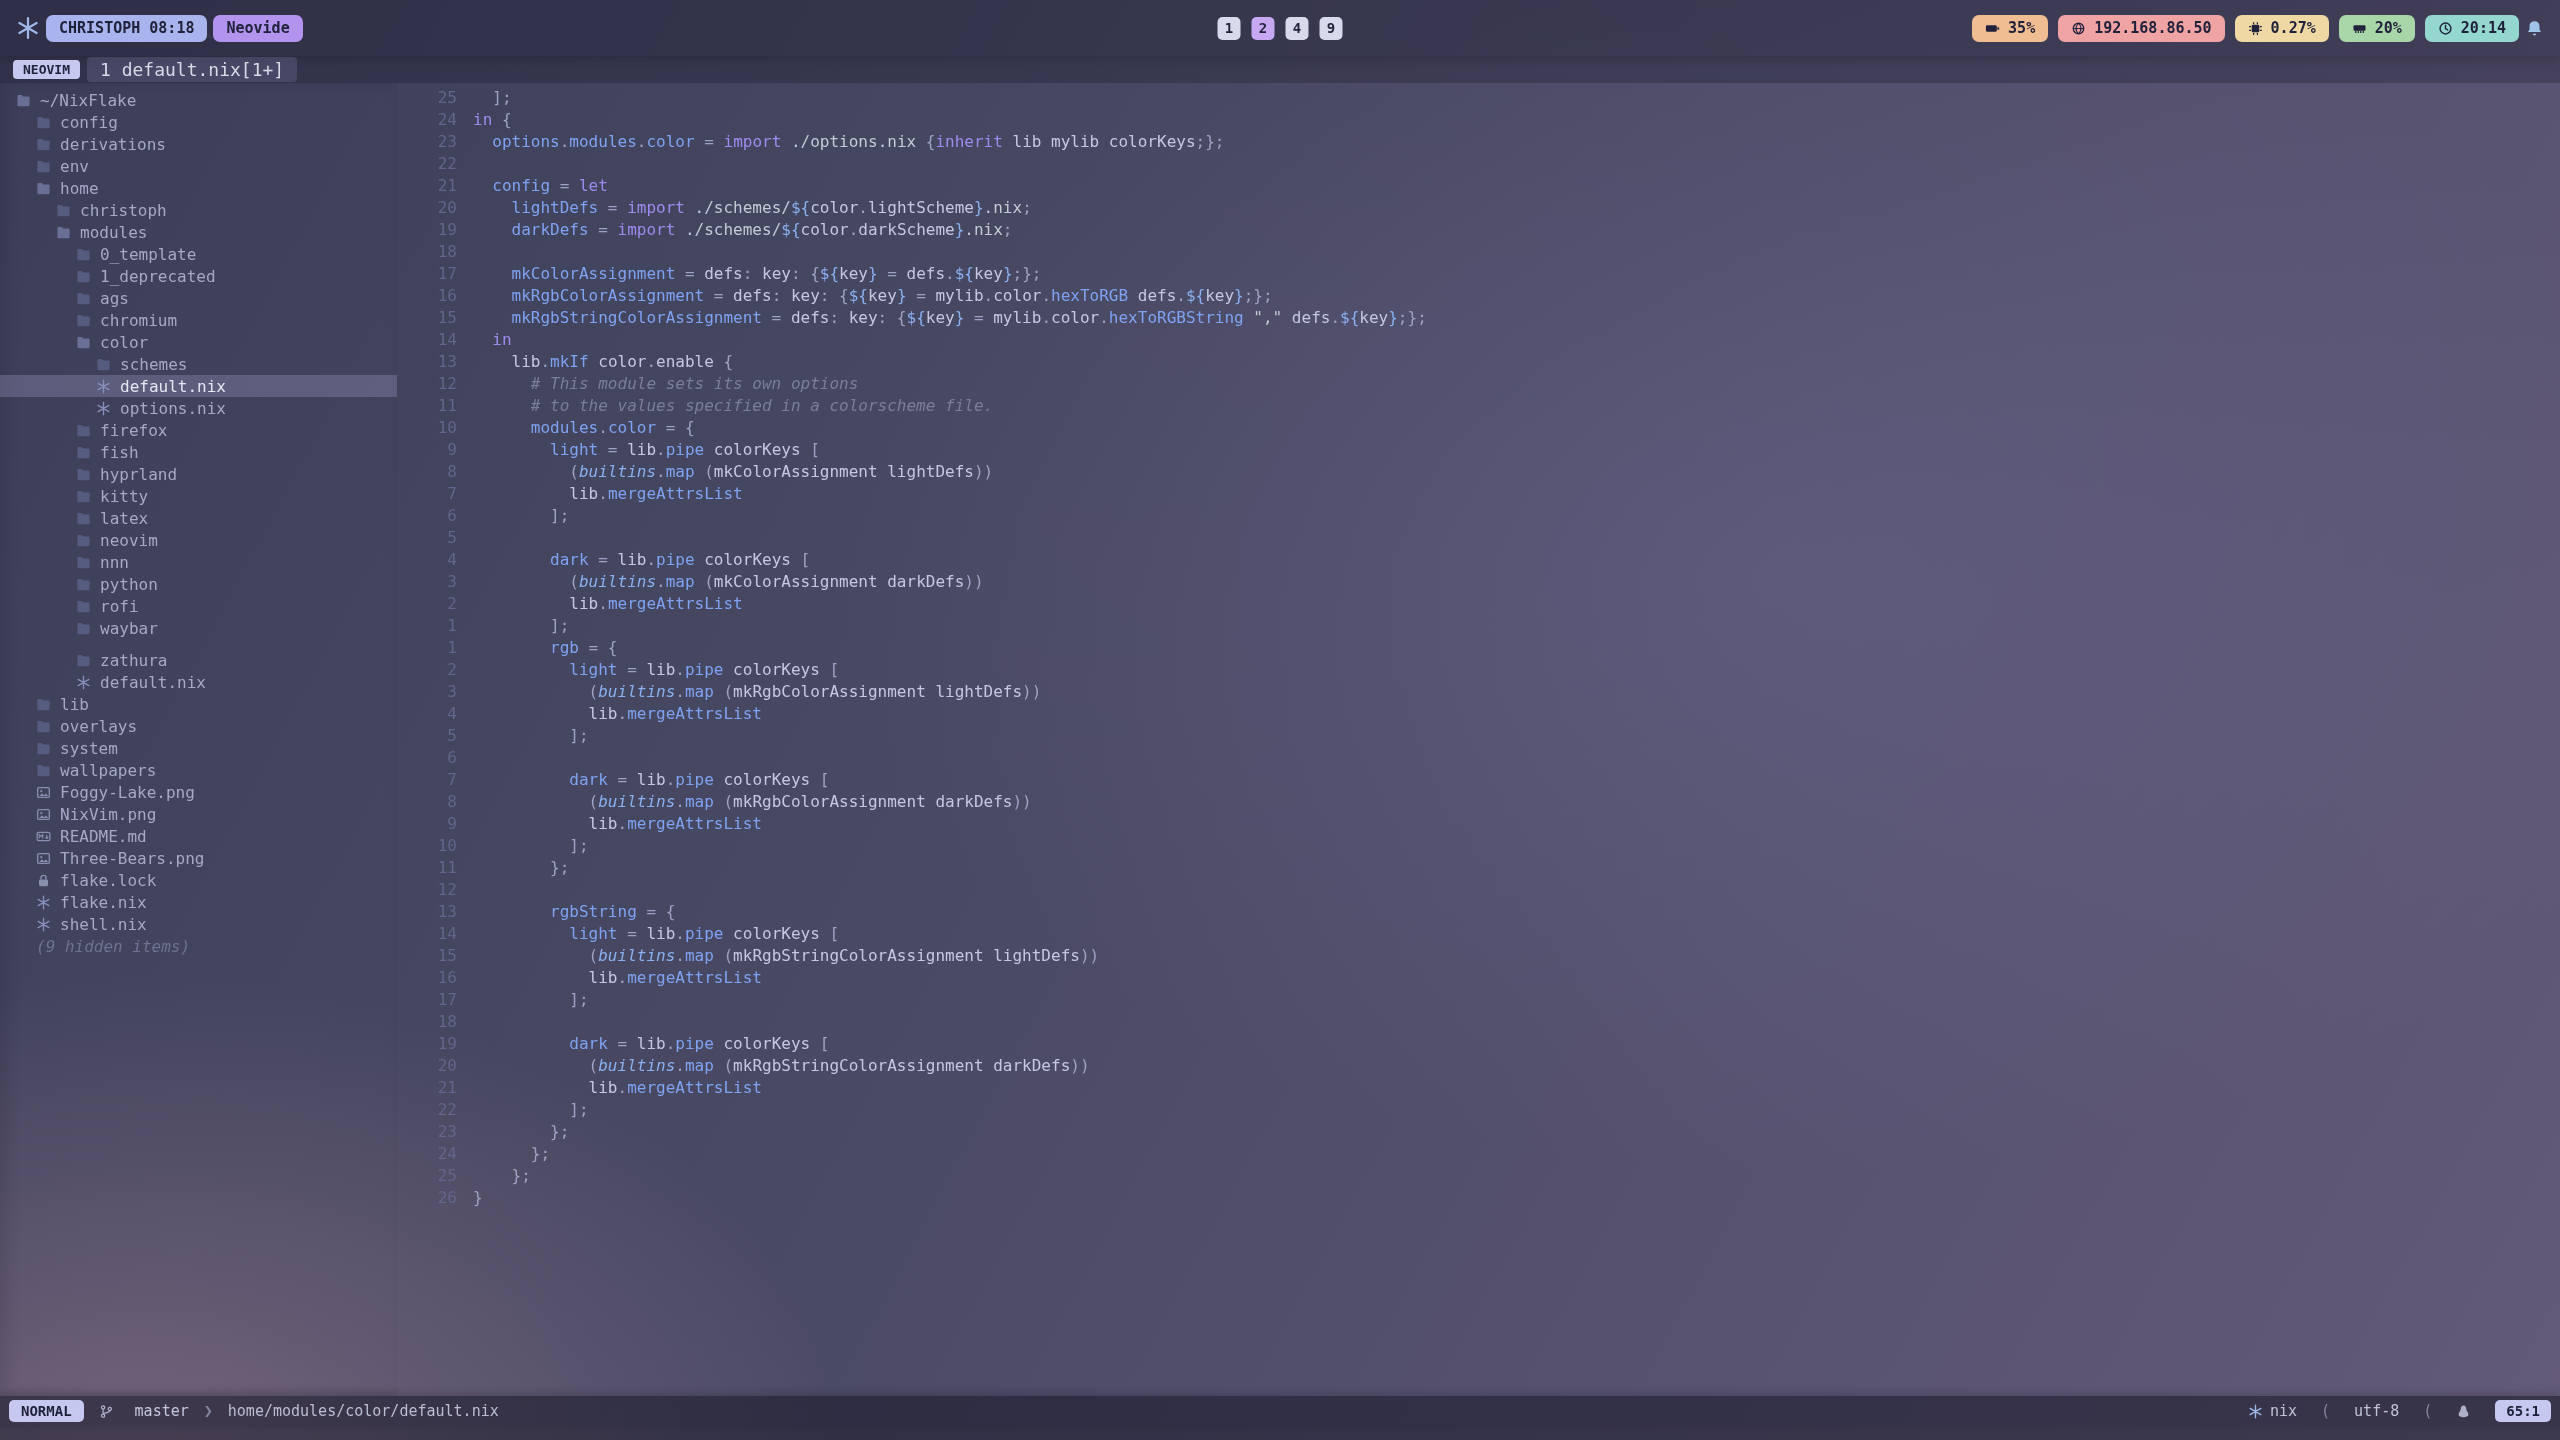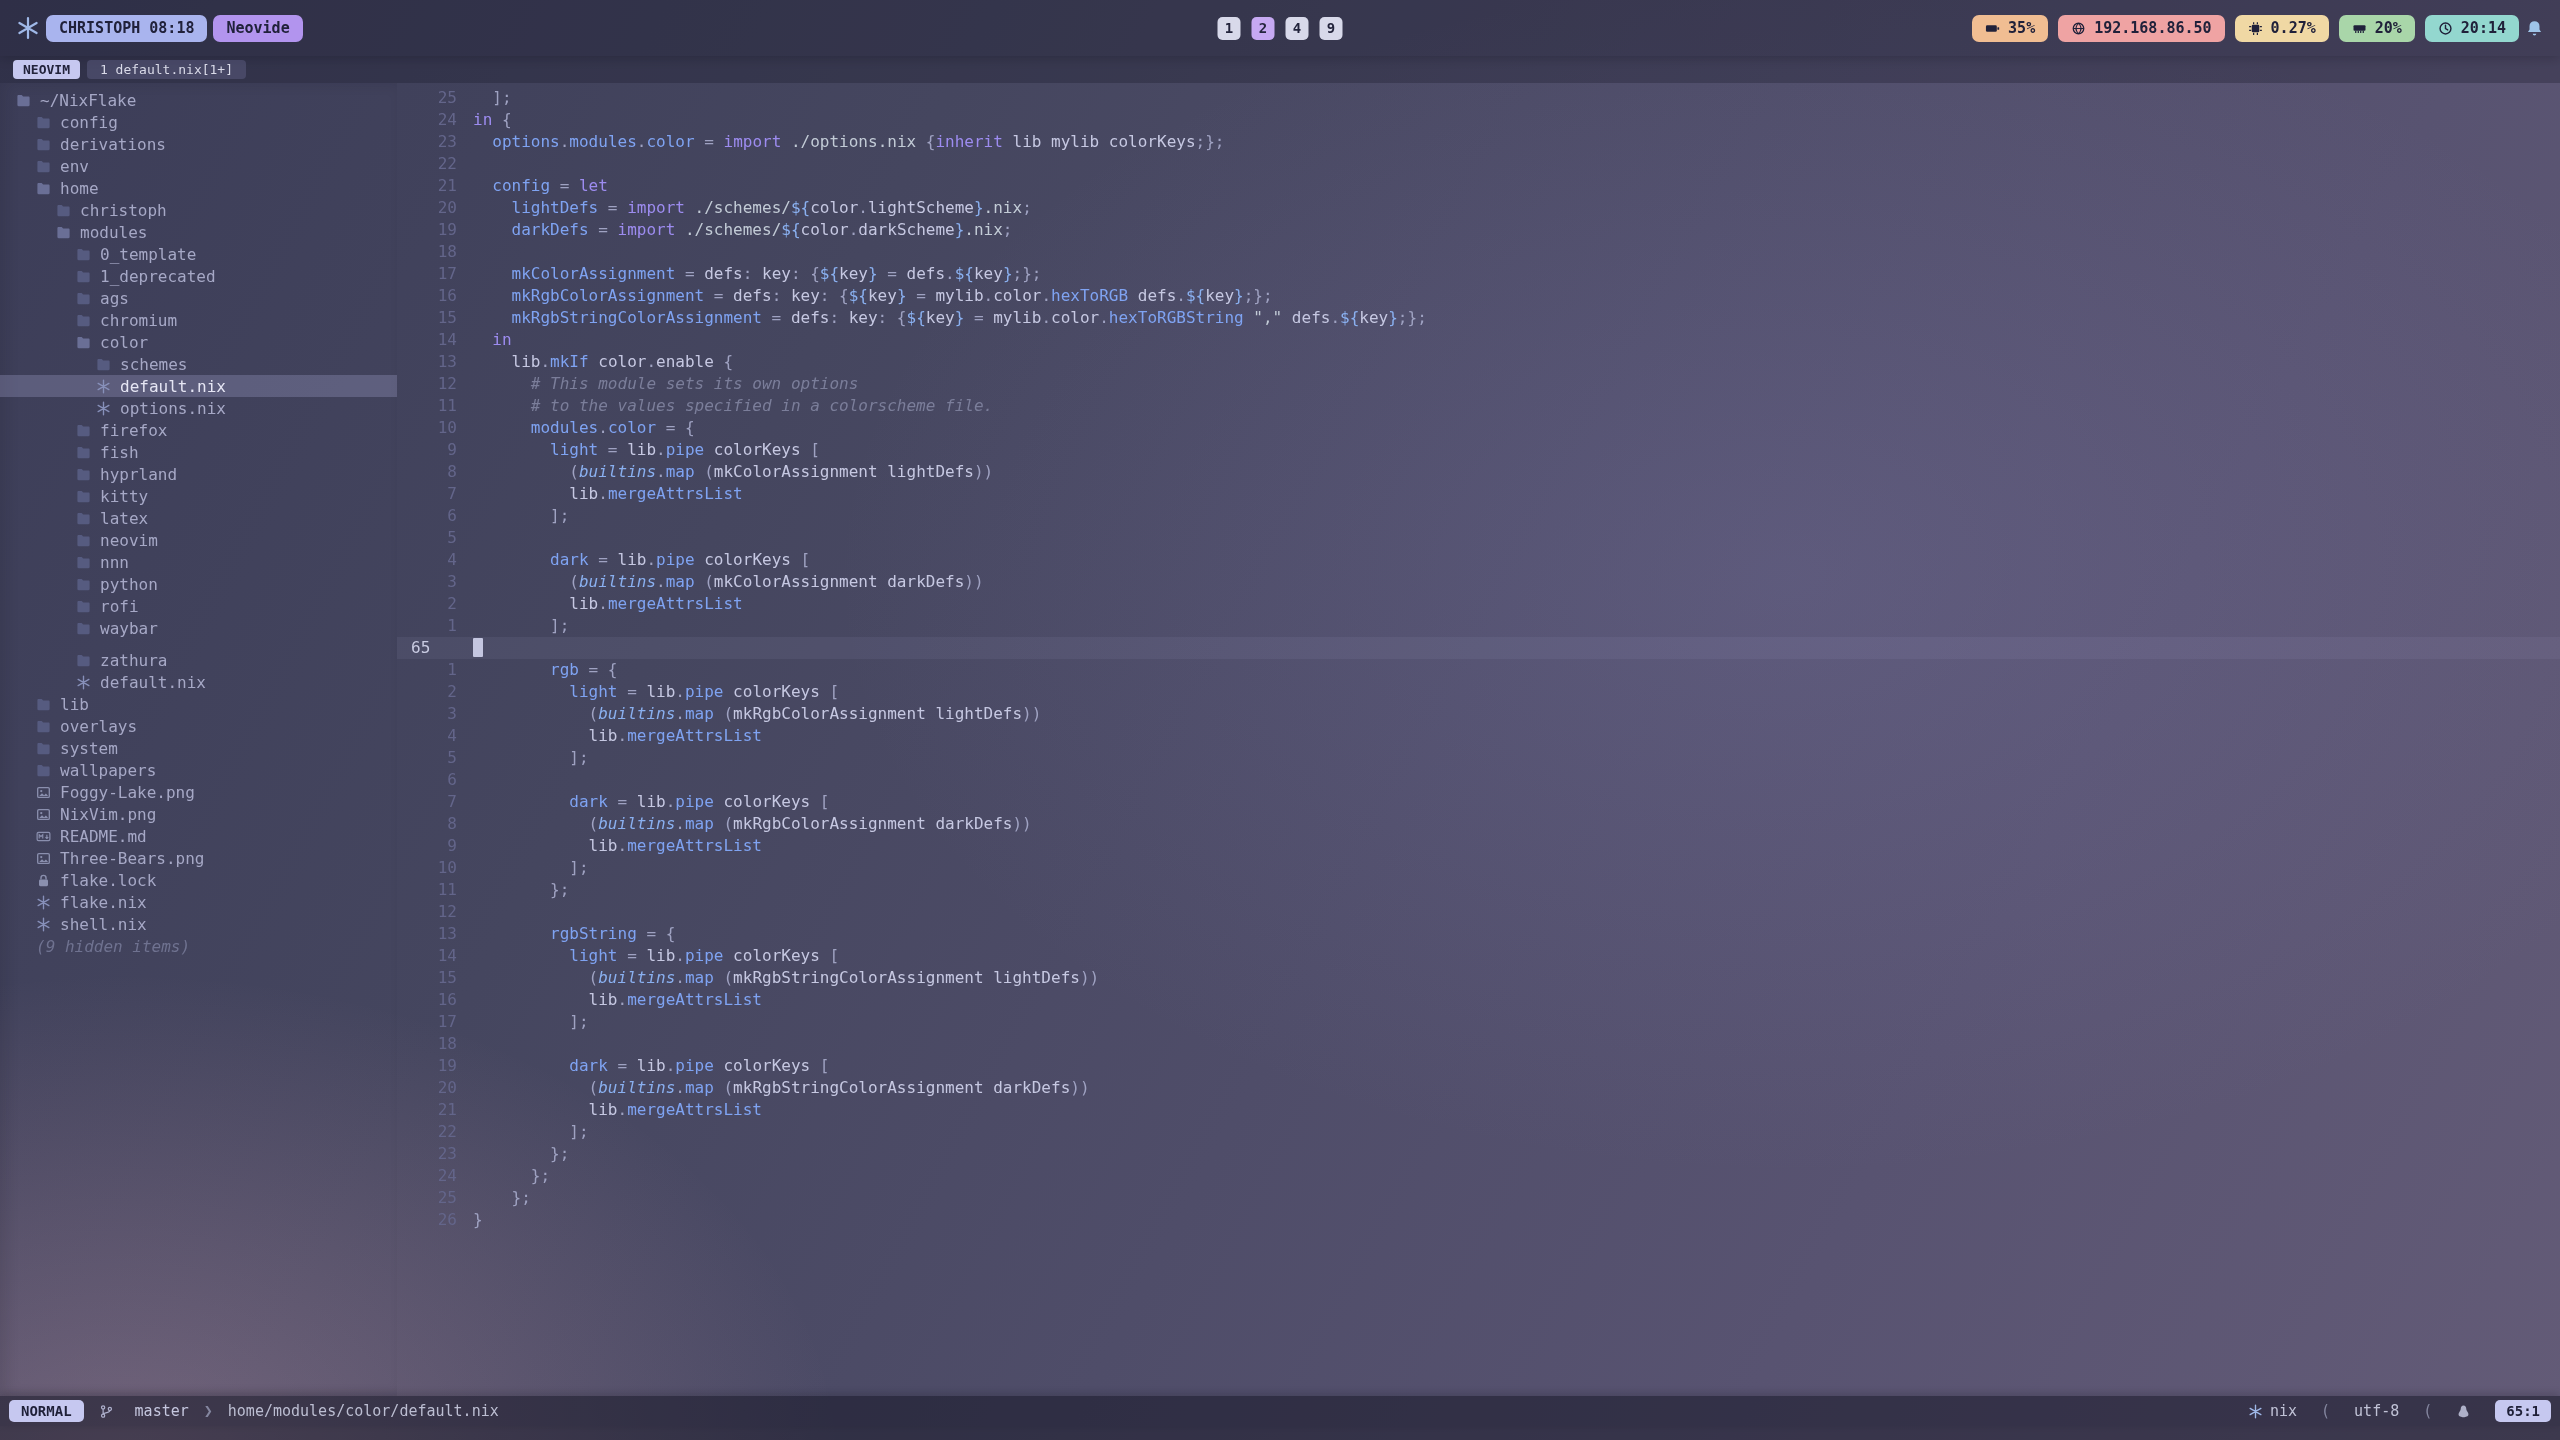--- a/index.html
+++ b/index.html
@@ -23,21 +23,21 @@
   .workspaces{position:absolute;left:50%;transform:translateX(-50%);display:flex;gap:11px}
   .ws{min-width:23px;height:23px;padding:0 6px;border-radius:5px;background:#d8d9ea;color:#23243c;
     font-size:14px;font-weight:bold;display:flex;align-items:center;justify-content:center;cursor:default}
   .stats{margin-left:auto;display:flex;gap:10px;align-items:center}
   .tray{color:#9fc4e8;font-size:19px}
 
   
   .tabline{position:absolute;left:0;top:56px;width:100%;height:27px;display:flex;align-items:center;gap:7px;
     padding:0 13px;background:rgba(24,24,40,.30)}
   .nvimlabel{background:#c6c8f0;color:#23243c;font-weight:bold;font-size:13px;padding:2px 10px;border-radius:4px}
-  .buftab{background:rgba(105,105,145,.40);color:#d9dae8;font-size:13px;padding:2px 13px;border-radius:4px}
+  .buftab{background:rgba(105,105,145,.40);color:#d9dae8;font-size:18px;padding:2px 13px;border-radius:4px}
 
   
   .sidebar{position:absolute;left:0;top:83px;width:397px;bottom:44px;padding-top:6px;font-size:16px;overflow:hidden;
     box-shadow:6px 0 14px rgba(15,15,28,.12) inset}
   .trow{display:flex;align-items:center;gap:9px;height:22px;color:#a6a8c6;white-space:nowrap}
   .trow .icon{font-size:15px}
   .ic-folder{color:#565b80}.ic-folder-open{color:#6a6f96}
   .ic-nix{color:#8790ba}.ic-image{color:#8a8fae}.ic-markdown{color:#8a8fae}.ic-lock{color:#8a8fae}
   .trow.sel{background:rgba(150,150,190,.35);color:#e6e6f4}
   .trow.muted{color:#6f7290;font-style:italic}
@@ -503,21 +503,20 @@
       <div class="eline"><span class="lnum">10</span><span class="lcode"><span class="tk-v">      </span><span class="tk-id">modules</span><span class="tk-p">.</span><span class="tk-id">color</span><span class="tk-p"> = {</span></span></div>
       <div class="eline"><span class="lnum">9</span><span class="lcode"><span class="tk-v">        </span><span class="tk-id">light</span><span class="tk-p"> = </span><span class="tk-v">lib</span><span class="tk-p">.</span><span class="tk-id">pipe</span><span class="tk-v"> colorKeys</span><span class="tk-p"> [</span></span></div>
       <div class="eline"><span class="lnum">8</span><span class="lcode"><span class="tk-v">          </span><span class="tk-p">(</span><span class="tk-b">builtins</span><span class="tk-p">.</span><span class="tk-id">map</span><span class="tk-p"> (</span><span class="tk-v">mkColorAssignment lightDefs</span><span class="tk-p">))</span></span></div>
       <div class="eline"><span class="lnum">7</span><span class="lcode"><span class="tk-v">          lib</span><span class="tk-p">.</span><span class="tk-id">mergeAttrsList</span></span></div>
       <div class="eline"><span class="lnum">6</span><span class="lcode"><span class="tk-p">        ];</span></span></div>
       <div class="eline"><span class="lnum">5</span><span class="lcode"></span></div>
       <div class="eline"><span class="lnum">4</span><span class="lcode"><span class="tk-v">        </span><span class="tk-id">dark</span><span class="tk-p"> = </span><span class="tk-v">lib</span><span class="tk-p">.</span><span class="tk-id">pipe</span><span class="tk-v"> colorKeys</span><span class="tk-p"> [</span></span></div>
       <div class="eline"><span class="lnum">3</span><span class="lcode"><span class="tk-v">          </span><span class="tk-p">(</span><span class="tk-b">builtins</span><span class="tk-p">.</span><span class="tk-id">map</span><span class="tk-p"> (</span><span class="tk-v">mkColorAssignment darkDefs</span><span class="tk-p">))</span></span></div>
       <div class="eline"><span class="lnum">2</span><span class="lcode"><span class="tk-v">          lib</span><span class="tk-p">.</span><span class="tk-id">mergeAttrsList</span></span></div>
       <div class="eline"><span class="lnum">1</span><span class="lcode"><span class="tk-p">        ];</span></span></div>
-      <div class="eline cur"><span class="lnum">65</span><span class="lcode"><span class="cursor"></span></span></div>
       <div class="eline"><span class="lnum">1</span><span class="lcode"><span class="tk-v">        </span><span class="tk-id">rgb</span><span class="tk-p"> = {</span></span></div>
       <div class="eline"><span class="lnum">2</span><span class="lcode"><span class="tk-v">          </span><span class="tk-id">light</span><span class="tk-p"> = </span><span class="tk-v">lib</span><span class="tk-p">.</span><span class="tk-id">pipe</span><span class="tk-v"> colorKeys</span><span class="tk-p"> [</span></span></div>
       <div class="eline"><span class="lnum">3</span><span class="lcode"><span class="tk-v">            </span><span class="tk-p">(</span><span class="tk-b">builtins</span><span class="tk-p">.</span><span class="tk-id">map</span><span class="tk-p"> (</span><span class="tk-v">mkRgbColorAssignment lightDefs</span><span class="tk-p">))</span></span></div>
       <div class="eline"><span class="lnum">4</span><span class="lcode"><span class="tk-v">            lib</span><span class="tk-p">.</span><span class="tk-id">mergeAttrsList</span></span></div>
       <div class="eline"><span class="lnum">5</span><span class="lcode"><span class="tk-p">          ];</span></span></div>
       <div class="eline"><span class="lnum">6</span><span class="lcode"></span></div>
       <div class="eline"><span class="lnum">7</span><span class="lcode"><span class="tk-v">          </span><span class="tk-id">dark</span><span class="tk-p"> = </span><span class="tk-v">lib</span><span class="tk-p">.</span><span class="tk-id">pipe</span><span class="tk-v"> colorKeys</span><span class="tk-p"> [</span></span></div>
       <div class="eline"><span class="lnum">8</span><span class="lcode"><span class="tk-v">            </span><span class="tk-p">(</span><span class="tk-b">builtins</span><span class="tk-p">.</span><span class="tk-id">map</span><span class="tk-p"> (</span><span class="tk-v">mkRgbColorAssignment darkDefs</span><span class="tk-p">))</span></span></div>
       <div class="eline"><span class="lnum">9</span><span class="lcode"><span class="tk-v">            lib</span><span class="tk-p">.</span><span class="tk-id">mergeAttrsList</span></span></div>
       <div class="eline"><span class="lnum">10</span><span class="lcode"><span class="tk-p">          ];</span></span></div>

